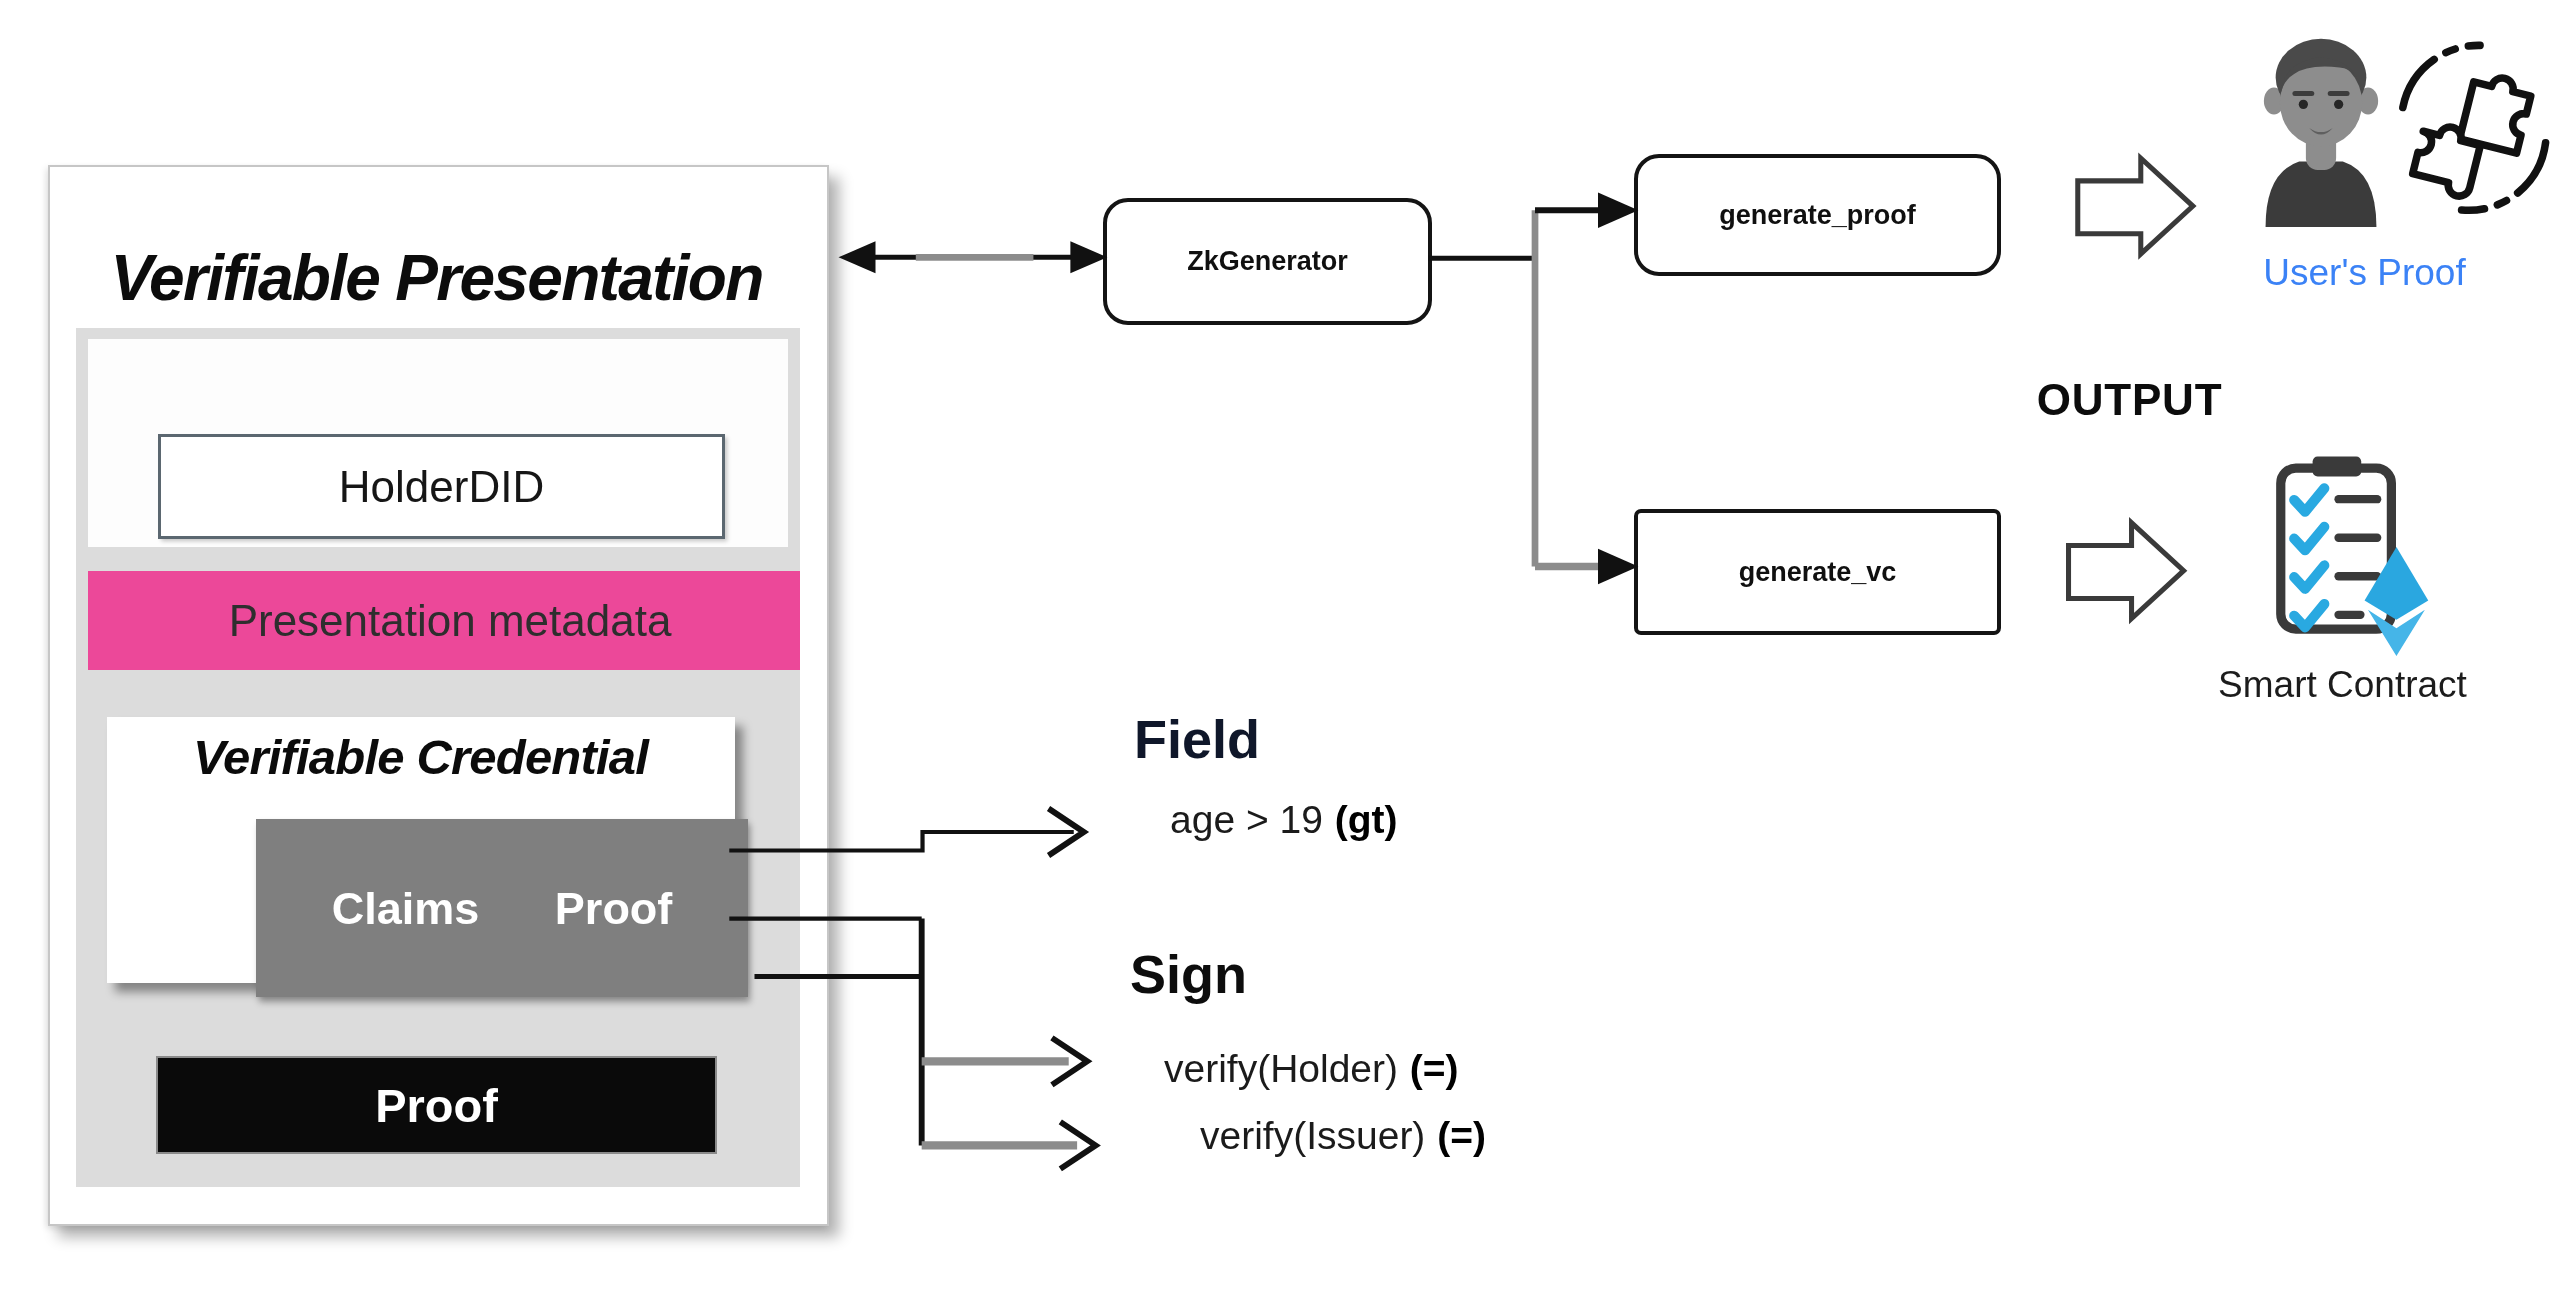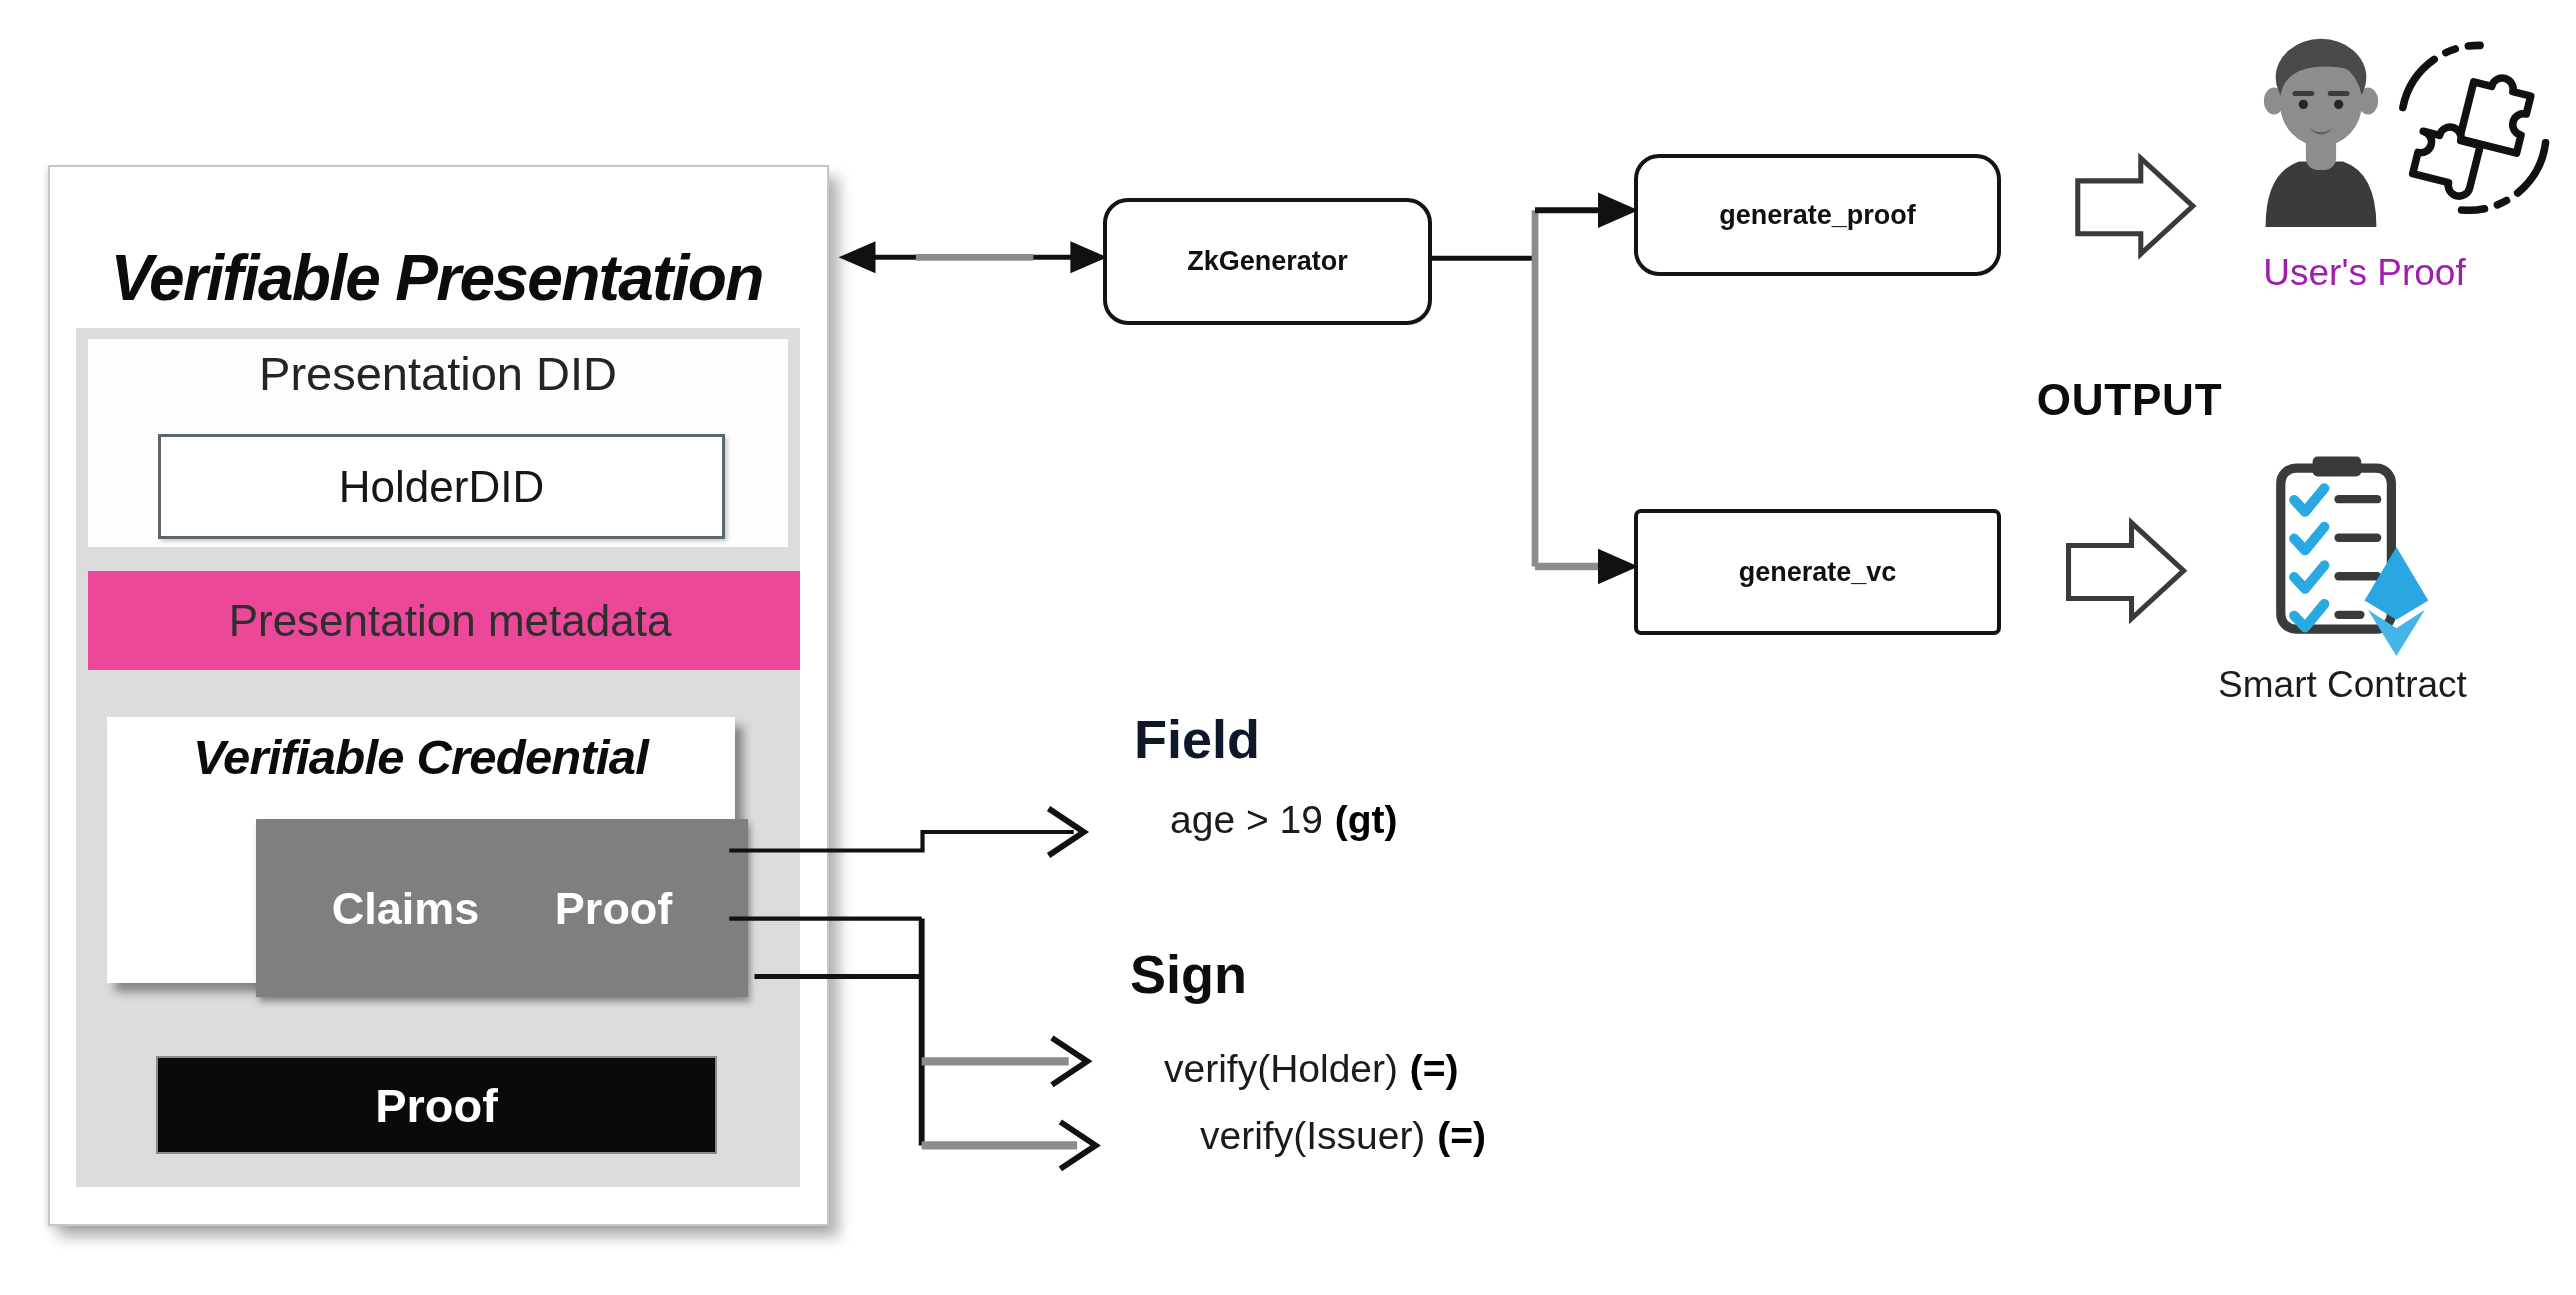--- a/index.html
+++ b/index.html
@@ -53,21 +53,21 @@
     background:#fff;border:4.2px solid #141414;border-radius:25px;
     display:flex;align-items:center;justify-content:center;
   }
   .node span{font-size:27px;font-weight:600;color:#101010;letter-spacing:0;}
   .zk{left:1103px;top:198px;width:321px;height:119px;}
   .gp{left:1634px;top:154px;width:359px;height:114px;}
   .gv{left:1634px;top:509px;width:359px;height:118px;border-radius:7px;}
   
   .output-label{left:2016px;top:375px;width:227px;text-align:center;
     font-size:44px;font-weight:700;color:#0c0c0c;letter-spacing:0.8px;}
-  .users-proof-label{left:2226px;top:252px;width:277px;text-align:center;font-size:37px;color:#a21caf;}
+  .users-proof-label{left:2226px;top:252px;width:277px;text-align:center;font-size:37px;color:#3b82f6;}
   .smart-contract-label{left:2189px;top:664px;width:307px;text-align:center;font-size:37px;color:#1c1c1c;}
   
   .field-heading{left:1134px;top:708px;font-size:54px;font-weight:600;color:#0f172a;}
   .field-expr{left:1170px;top:798px;font-size:39px;color:#1b1b1b;}
   .sign-heading{left:1130px;top:943px;font-size:54px;font-weight:600;color:#0d0d0d;}
   .sign-line1{left:1164px;top:1047px;font-size:39px;color:#1b1b1b;}
   .sign-line2{left:1160px;top:1114px;font-size:39px;color:#1b1b1b;margin-left:40px;}
   .op{font-weight:700;margin-left:11.8px;color:#000;}
   
   #overlay{left:0;top:0;width:2576px;height:1296px;pointer-events:none;z-index:5;}
@@ -76,21 +76,20 @@
 </head>
 <body>
 
 <div id="canvas">
 
   <div class="abs vp-box"></div>
   <div class="abs vp-title">Verifiable Presentation</div>
   <div class="abs vp-panel"></div>
 
   <div class="abs sec-did"></div>
-  <div class="abs sec-did-label">Presentation DID</div>
   <div class="abs holder-box">
     <span>HolderDID</span>
   </div>
 
   <div class="abs sec-meta">
     <span>Presentation metadata</span>
   </div>
 
   <div class="abs vc-box"></div>
   <div class="abs vc-title">Verifiable Credential</div>

